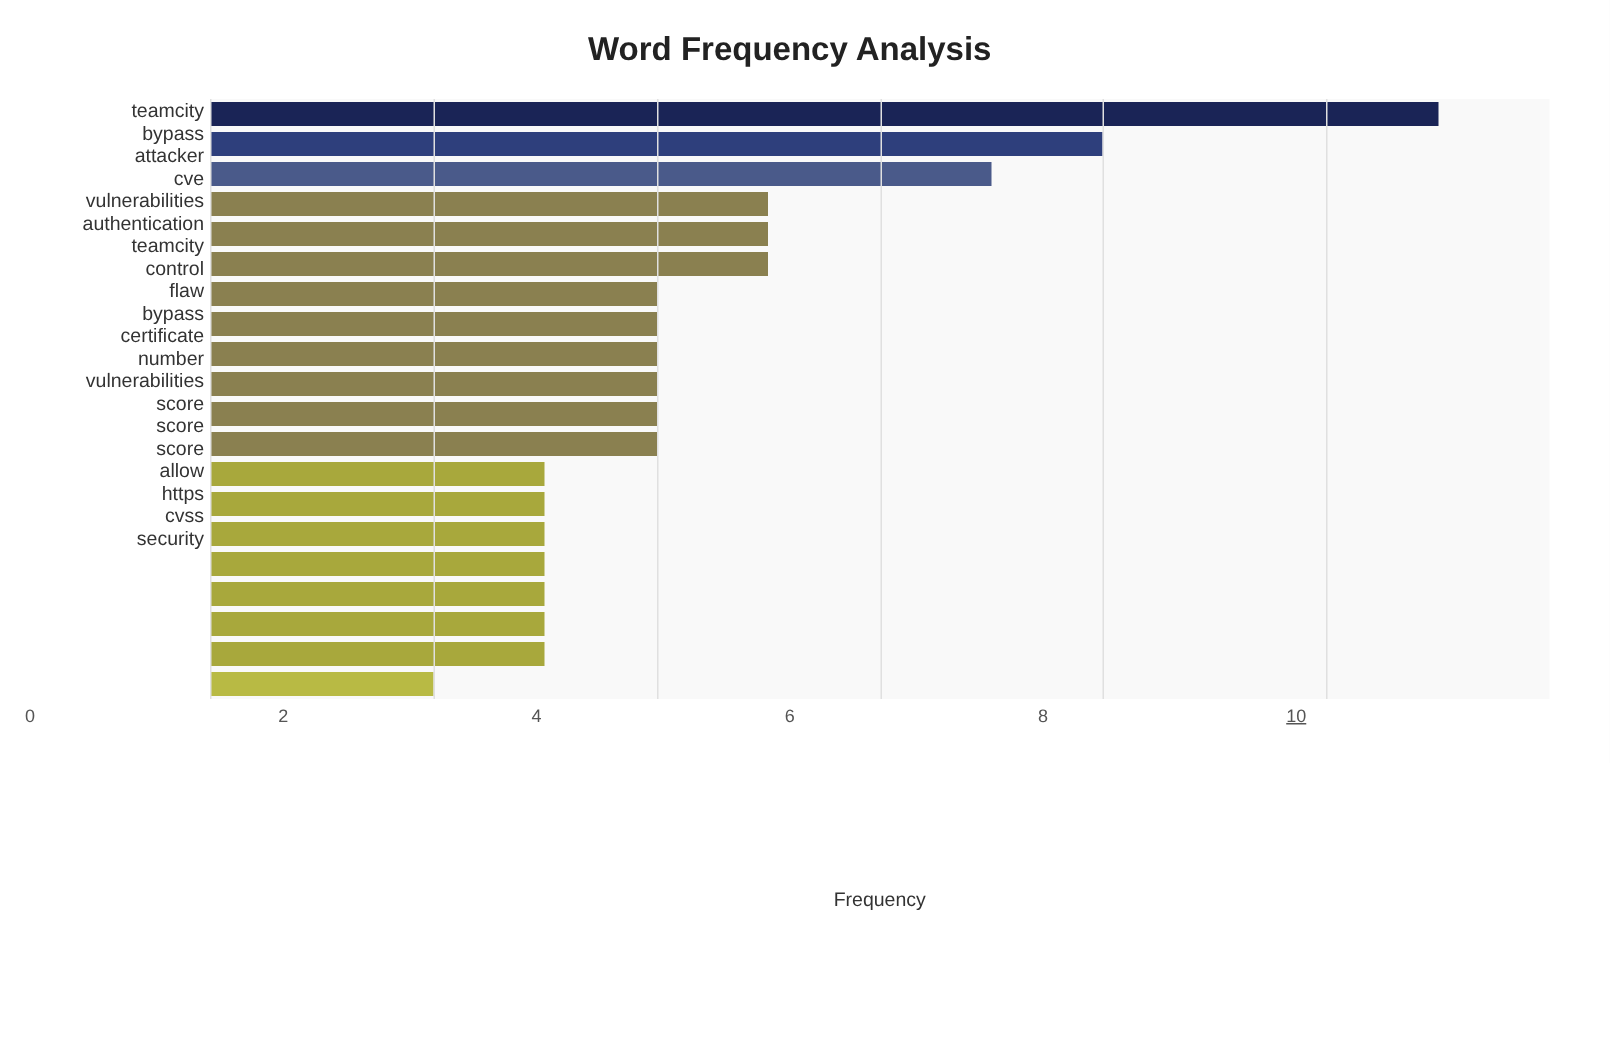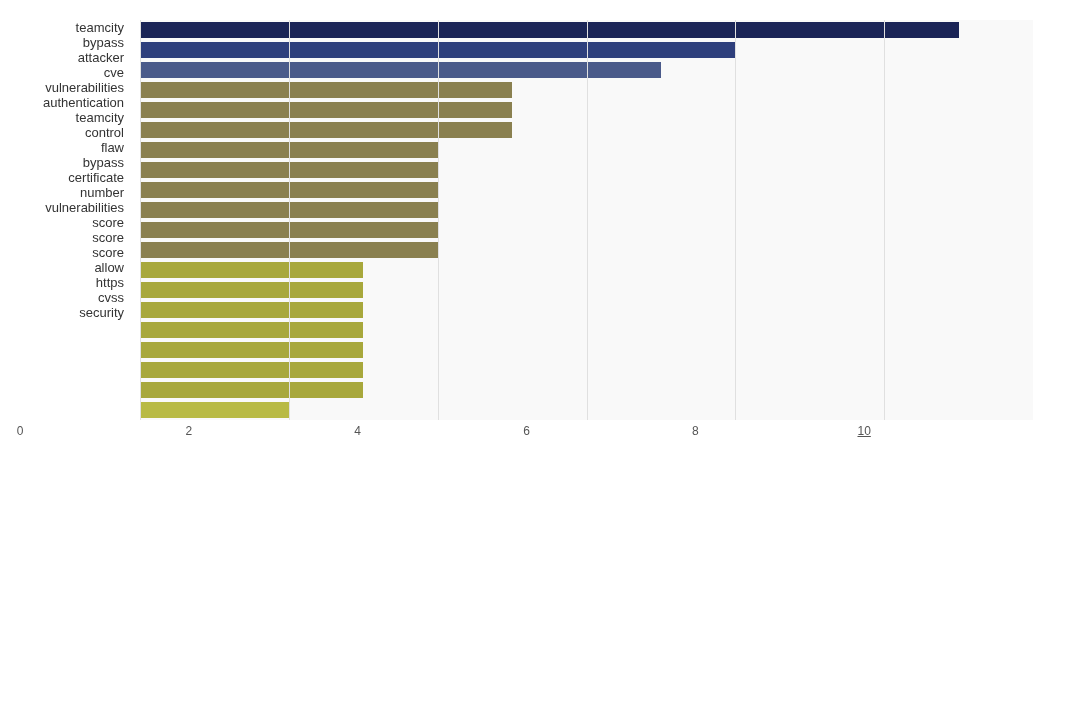--- a/index.html
+++ b/index.html
@@ -41,21 +41,21 @@
     .y-labels {
       display: flex;
       flex-direction: column;
       width: 120px;
       flex-shrink: 0;
     }
     .y-label {
       display: flex;
       align-items: center;
       justify-content: flex-end;
-      padding-right: 16px;
+      padding-right: 4px;
       font-size: 13px;
       color: #333;
     }
     .bars-grid {
       flex: 1;
       display: flex;
       flex-direction: column;
       position: relative;
       background: #f9f9f9;
     }
@@ -101,20 +101,21 @@
       font-size: 13px;
       color: #333;
       margin-top: 4px;
       margin-left: 120px;
     }
   </style>
 </head>
 <body>
 
 <div class="chart-container">
+  <div class="chart-title">Word Frequency Analysis</div>
   <div class="chart-area">
     <div class="bars-section">
       <div class="y-labels" id="y-labels">
           <div class="y-label">teamcity</div>
           <div class="y-label">bypass</div>
           <div class="y-label">attacker</div>
           <div class="y-label">cve</div>
           <div class="y-label">vulnerabilities</div>
           <div class="y-label">authentication</div>
           <div class="y-label">teamcity</div>
@@ -206,14 +207,15 @@
     <div class="x-axis" id="x-axis" style="position: relative; height: 20px; flex: 1 1 0%; margin-left: 0px;">
         <div style="position: relative; width: 100%; height: 20px;">
           <div class="x-tick" style="position: absolute; left: 0%; transform: translateX(-50%);">0</div>
           <div class="x-tick" style="position: absolute; left: 16.6667%; transform: translateX(-50%);">2</div>
           <div class="x-tick" style="position: absolute; left: 33.3333%; transform: translateX(-50%);">4</div>
           <div class="x-tick" style="position: absolute; left: 50%; transform: translateX(-50%);">6</div>
           <div class="x-tick" style="position: absolute; left: 66.6667%; transform: translateX(-50%);">8</div>
           <div class="x-tick" style="position: absolute; left: 83.3333%; transform: translateX(-50%); text-decoration: underline;">10</div>
         </div>
       </div>
+    <div class="x-label">Frequency</div>
   </div>
 </div>
 
 </body></html>

